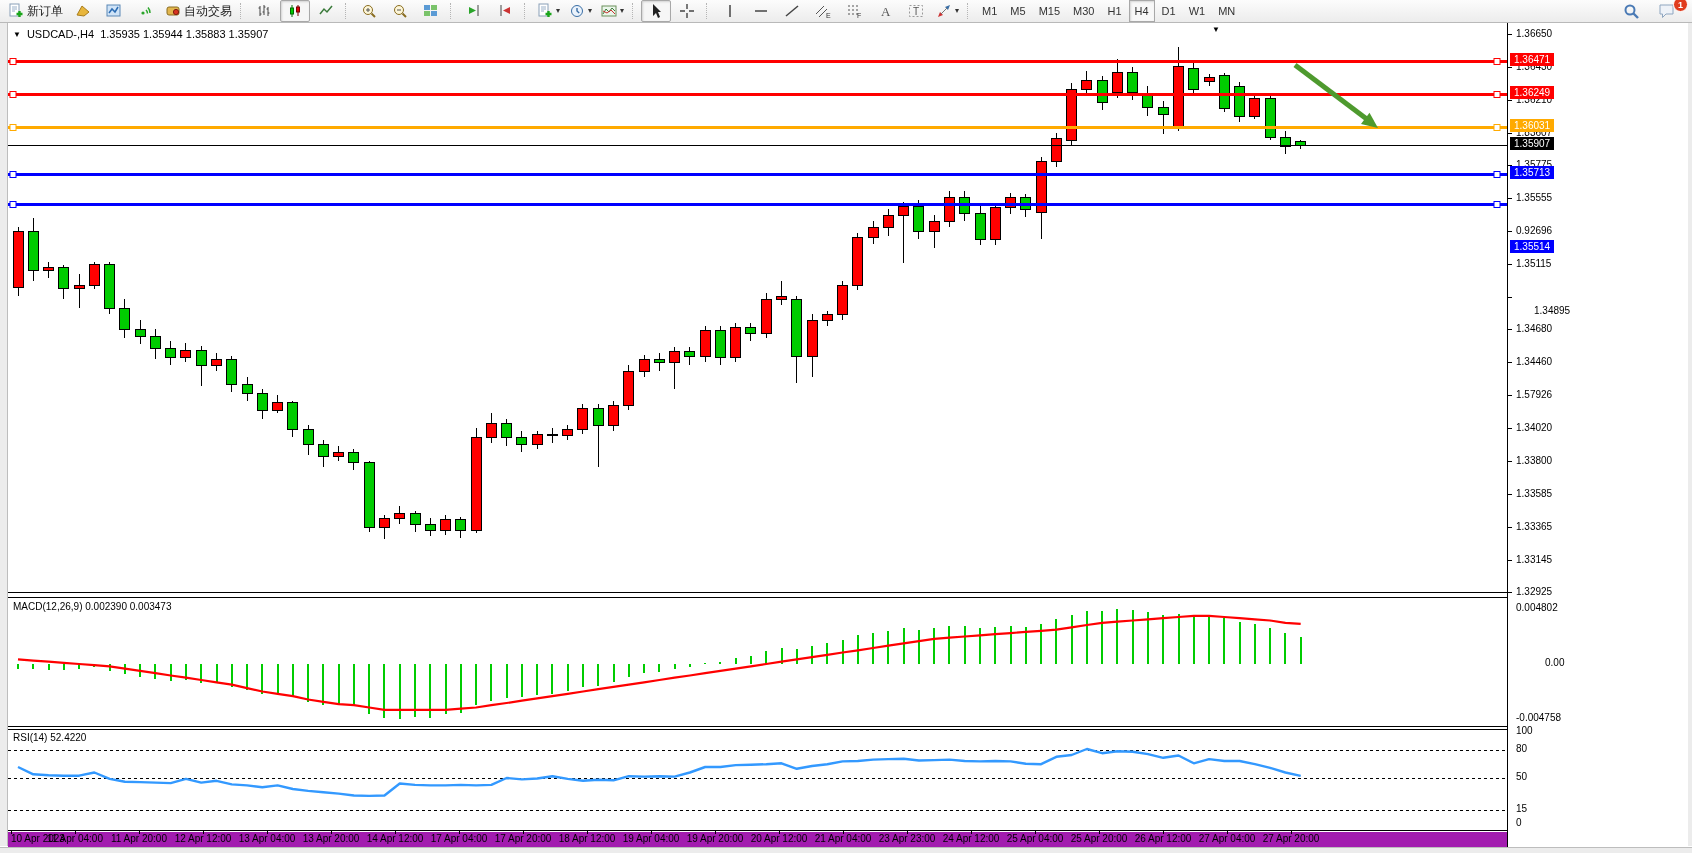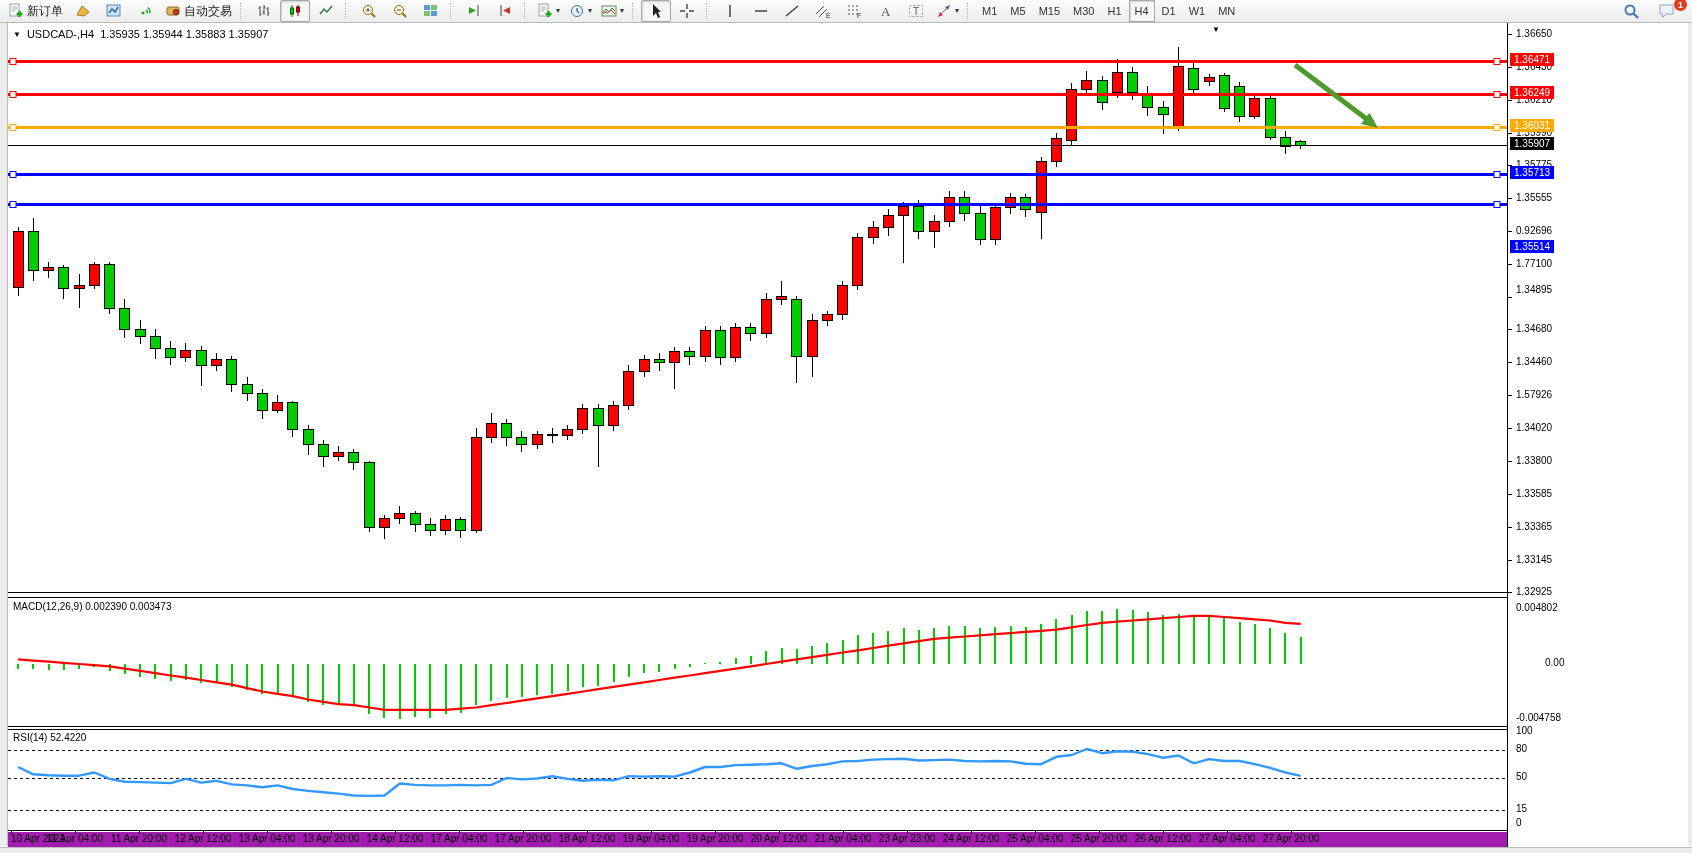--- a/index.html
+++ b/index.html
@@ -601,31 +601,31 @@
   <div class="ind-label" style="left:13px;top:732px;">RSI(14) 52.4220</div>
 
   <div class="raxis" id="rightAxis">
       <div class="tickmark" style="top: 11px;"></div>
       <div class="ticklabel" style="top: 5px;">1.36650</div>
       <div class="tickmark" style="top: 43.9846px;"></div>
       <div class="ticklabel" style="top: 37.9846px;">1.36430</div>
       <div class="tickmark" style="top: 76.9692px;"></div>
       <div class="ticklabel" style="top: 70.9692px;">1.36210</div>
       <div class="tickmark" style="top: 109.954px;"></div>
-      <div class="ticklabel" style="top: 103.954px;">1.35990</div>
+      <div class="ticklabel" style="top: 103.954px;">1.83607</div>
       <div class="tickmark" style="top: 142.189px;"></div>
       <div class="ticklabel" style="top: 136.189px;">1.35775</div>
       <div class="tickmark" style="top: 175.173px;"></div>
       <div class="ticklabel" style="top: 169.173px;">1.35555</div>
       <div class="tickmark" style="top: 208.158px;"></div>
       <div class="ticklabel" style="top: 202.158px;">0.92696</div>
       <div class="tickmark" style="top: 241.143px;"></div>
-      <div class="ticklabel" style="top: 235.143px;">1.77100</div>
+      <div class="ticklabel" style="top: 235.143px;">1.35115</div>
       <div class="tickmark" style="top: 274.127px;"></div>
-      <div class="ticklabel" style="top: 261px;">1.34895</div>
+      <div class="ticklabel" style="top: 282px; margin-left: 18px;">1.34895</div>
       <div class="tickmark" style="top: 306.362px;"></div>
       <div class="ticklabel" style="top: 300.362px;">1.34680</div>
       <div class="tickmark" style="top: 339.347px;"></div>
       <div class="ticklabel" style="top: 333.347px;">1.34460</div>
       <div class="tickmark" style="top: 372.331px;"></div>
       <div class="ticklabel" style="top: 366.331px;">1.57926</div>
       <div class="tickmark" style="top: 405.316px;"></div>
       <div class="ticklabel" style="top: 399.316px;">1.34020</div>
       <div class="tickmark" style="top: 438.3px;"></div>
       <div class="ticklabel" style="top: 432.3px;">1.33800</div>

